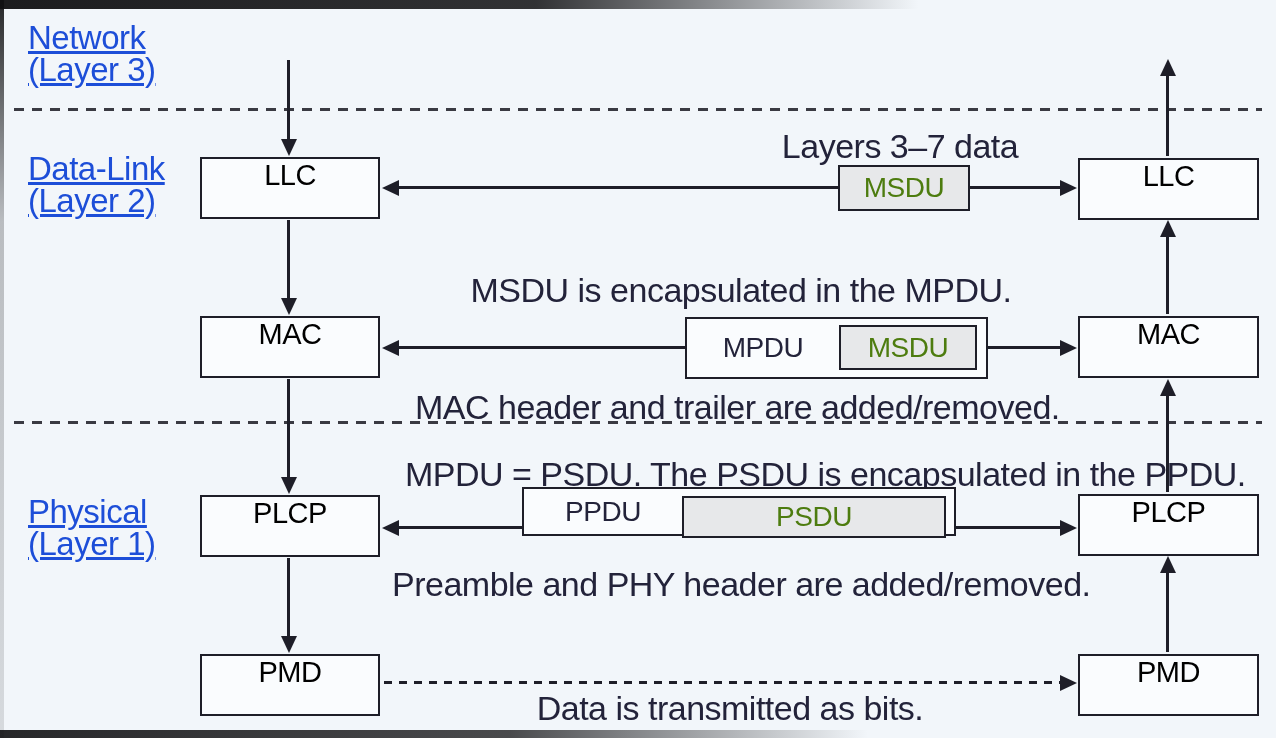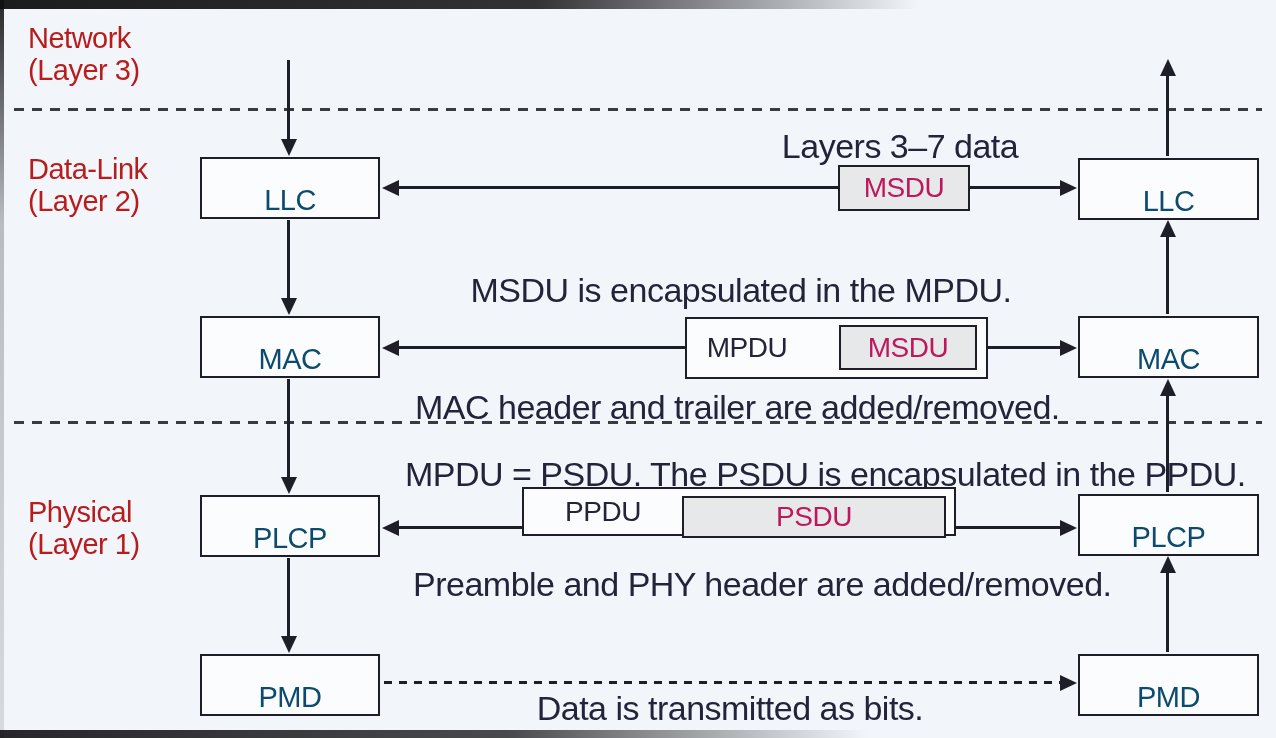--- a/index.html
+++ b/index.html
@@ -17,32 +17,32 @@
   .vg-bottom{position:absolute;bottom:0;left:0;width:100%;height:8px;
     background:linear-gradient(to right, rgba(16,16,18,.9) 0%, rgba(16,16,18,.75) 40%, rgba(16,16,18,0) 68%);}
   .vg-left{position:absolute;top:0;left:0;width:4px;height:100%;
     background:linear-gradient(to bottom, rgba(16,16,18,.9) 0%, rgba(16,16,18,.25) 30%, rgba(16,16,18,.12) 100%);}
 
   .sep{position:absolute;left:14px;width:1248px;height:3px;
     background:repeating-linear-gradient(to right,#3a3a42 0 10px,transparent 10px 18px);}
   .sep1{top:108px;}
   .sep2{top:421px;}
 
-  .layer-label{position:absolute;font-size:29px;line-height:32px;letter-spacing:-0.5px;color:#b91c1c;}
+  .layer-label{position:absolute;font-size:33px;line-height:32px;letter-spacing:-0.5px;color:#1d4ed8;text-decoration:underline;}
   .layer-label .l1,.layer-label .l2{display:block;}
 
   .node{position:absolute;border:2.5px solid #1e1e28;background:#fafcfe;
-    display:flex;align-items:flex-end;justify-content:center;
-    font-size:29px;letter-spacing:-0.5px;color:#0c4a6e;box-sizing:border-box;}
+    display:flex;align-items:flex-start;justify-content:center;
+    font-size:29px;letter-spacing:-0.5px;color:#000000;box-sizing:border-box;}
 
   .caption{position:absolute;font-size:34px;letter-spacing:-0.5px;color:#23233a;text-align:center;white-space:nowrap;}
 
   .gray-box{position:absolute;border:2.5px solid #1e1e28;background:#e7e8ea;
     display:flex;align-items:center;justify-content:center;
-    font-size:28px;letter-spacing:-0.5px;color:#be185d;box-sizing:border-box;}
+    font-size:28px;letter-spacing:-0.5px;color:#4d7c0f;box-sizing:border-box;}
 
   .pdu-outer{position:absolute;border:2.5px solid #1e1e28;background:#fafcfe;box-sizing:border-box;}
   .pdu-label{position:absolute;top:0;height:100%;display:flex;align-items:center;justify-content:center;
     font-size:28px;letter-spacing:-0.5px;color:#23233a;}
 
   
   .ar{position:absolute;}
   .shaft-v{position:absolute;left:0;top:0;width:3px;background:#1e1e28;}
   .shaft-h{position:absolute;top:0;left:0;height:3px;background:#1e1e28;}
   .shaft-h.dashed{background:repeating-linear-gradient(to right,#1e1e28 0 8px,transparent 8px 15px);}
@@ -143,21 +143,21 @@
     <span class="shaft-h" style="left:14px;width:441px;"></span>
       <span class="head head-left"></span>
     </div>
   <div class="ar" style="left:970px;top:186px;width:106px;height:3px;">
     <span class="shaft-h" style="width:92px;"></span>
       <span class="head head-right"></span>
     </div>
 
   <div class="caption" style="left:421px;top:271px;width:640px;">MSDU is encapsulated in the MPDU.</div>
   <div class="pdu-outer" style="left:685px;top:317px;width:303px;height:62px;">
-    <span class="pdu-label" style="left:0;width:120px;">MPDU</span>
+    <span class="pdu-label" style="left:16px;width:120px;">MPDU</span>
     <div class="gray-box" style="left:152px;top:6px;width:138px;height:45px;">
       <span>MSDU</span>
       </div>
   </div>
   <div class="ar" style="left:383px;top:346px;width:302px;height:3px;">
     <span class="shaft-h" style="left:14px;width:288px;"></span>
       <span class="head head-left"></span>
     </div>
   <div class="ar" style="left:988px;top:346px;width:88px;height:3px;">
     <span class="shaft-h" style="width:74px;"></span>
@@ -173,21 +173,21 @@
       </div>
   </div>
   <div class="ar" style="left:383px;top:526px;width:139px;height:3px;">
     <span class="shaft-h" style="left:14px;width:125px;"></span>
       <span class="head head-left"></span>
     </div>
   <div class="ar" style="left:956px;top:526px;width:120px;height:3px;">
     <span class="shaft-h" style="width:106px;"></span>
       <span class="head head-right"></span>
     </div>
-  <div class="caption" style="left:413px;top:565px;width:640px;">Preamble and PHY header are added/removed.</div>
+  <div class="caption" style="left:392px;top:565px;width:640px;">Preamble and PHY header are added/removed.</div>
 
   <div class="ar" style="left:384px;top:681px;width:692px;height:3px;">
     <span class="shaft-h dashed" style="width:676px;"></span>
       <span class="head head-right"></span>
     </div>
   <div class="caption" style="left:430px;top:689px;width:600px;">Data is transmitted as bits.</div>
 
   <div class="vg-top"></div>
   <div class="vg-bottom"></div>
   <div class="vg-left"></div>

